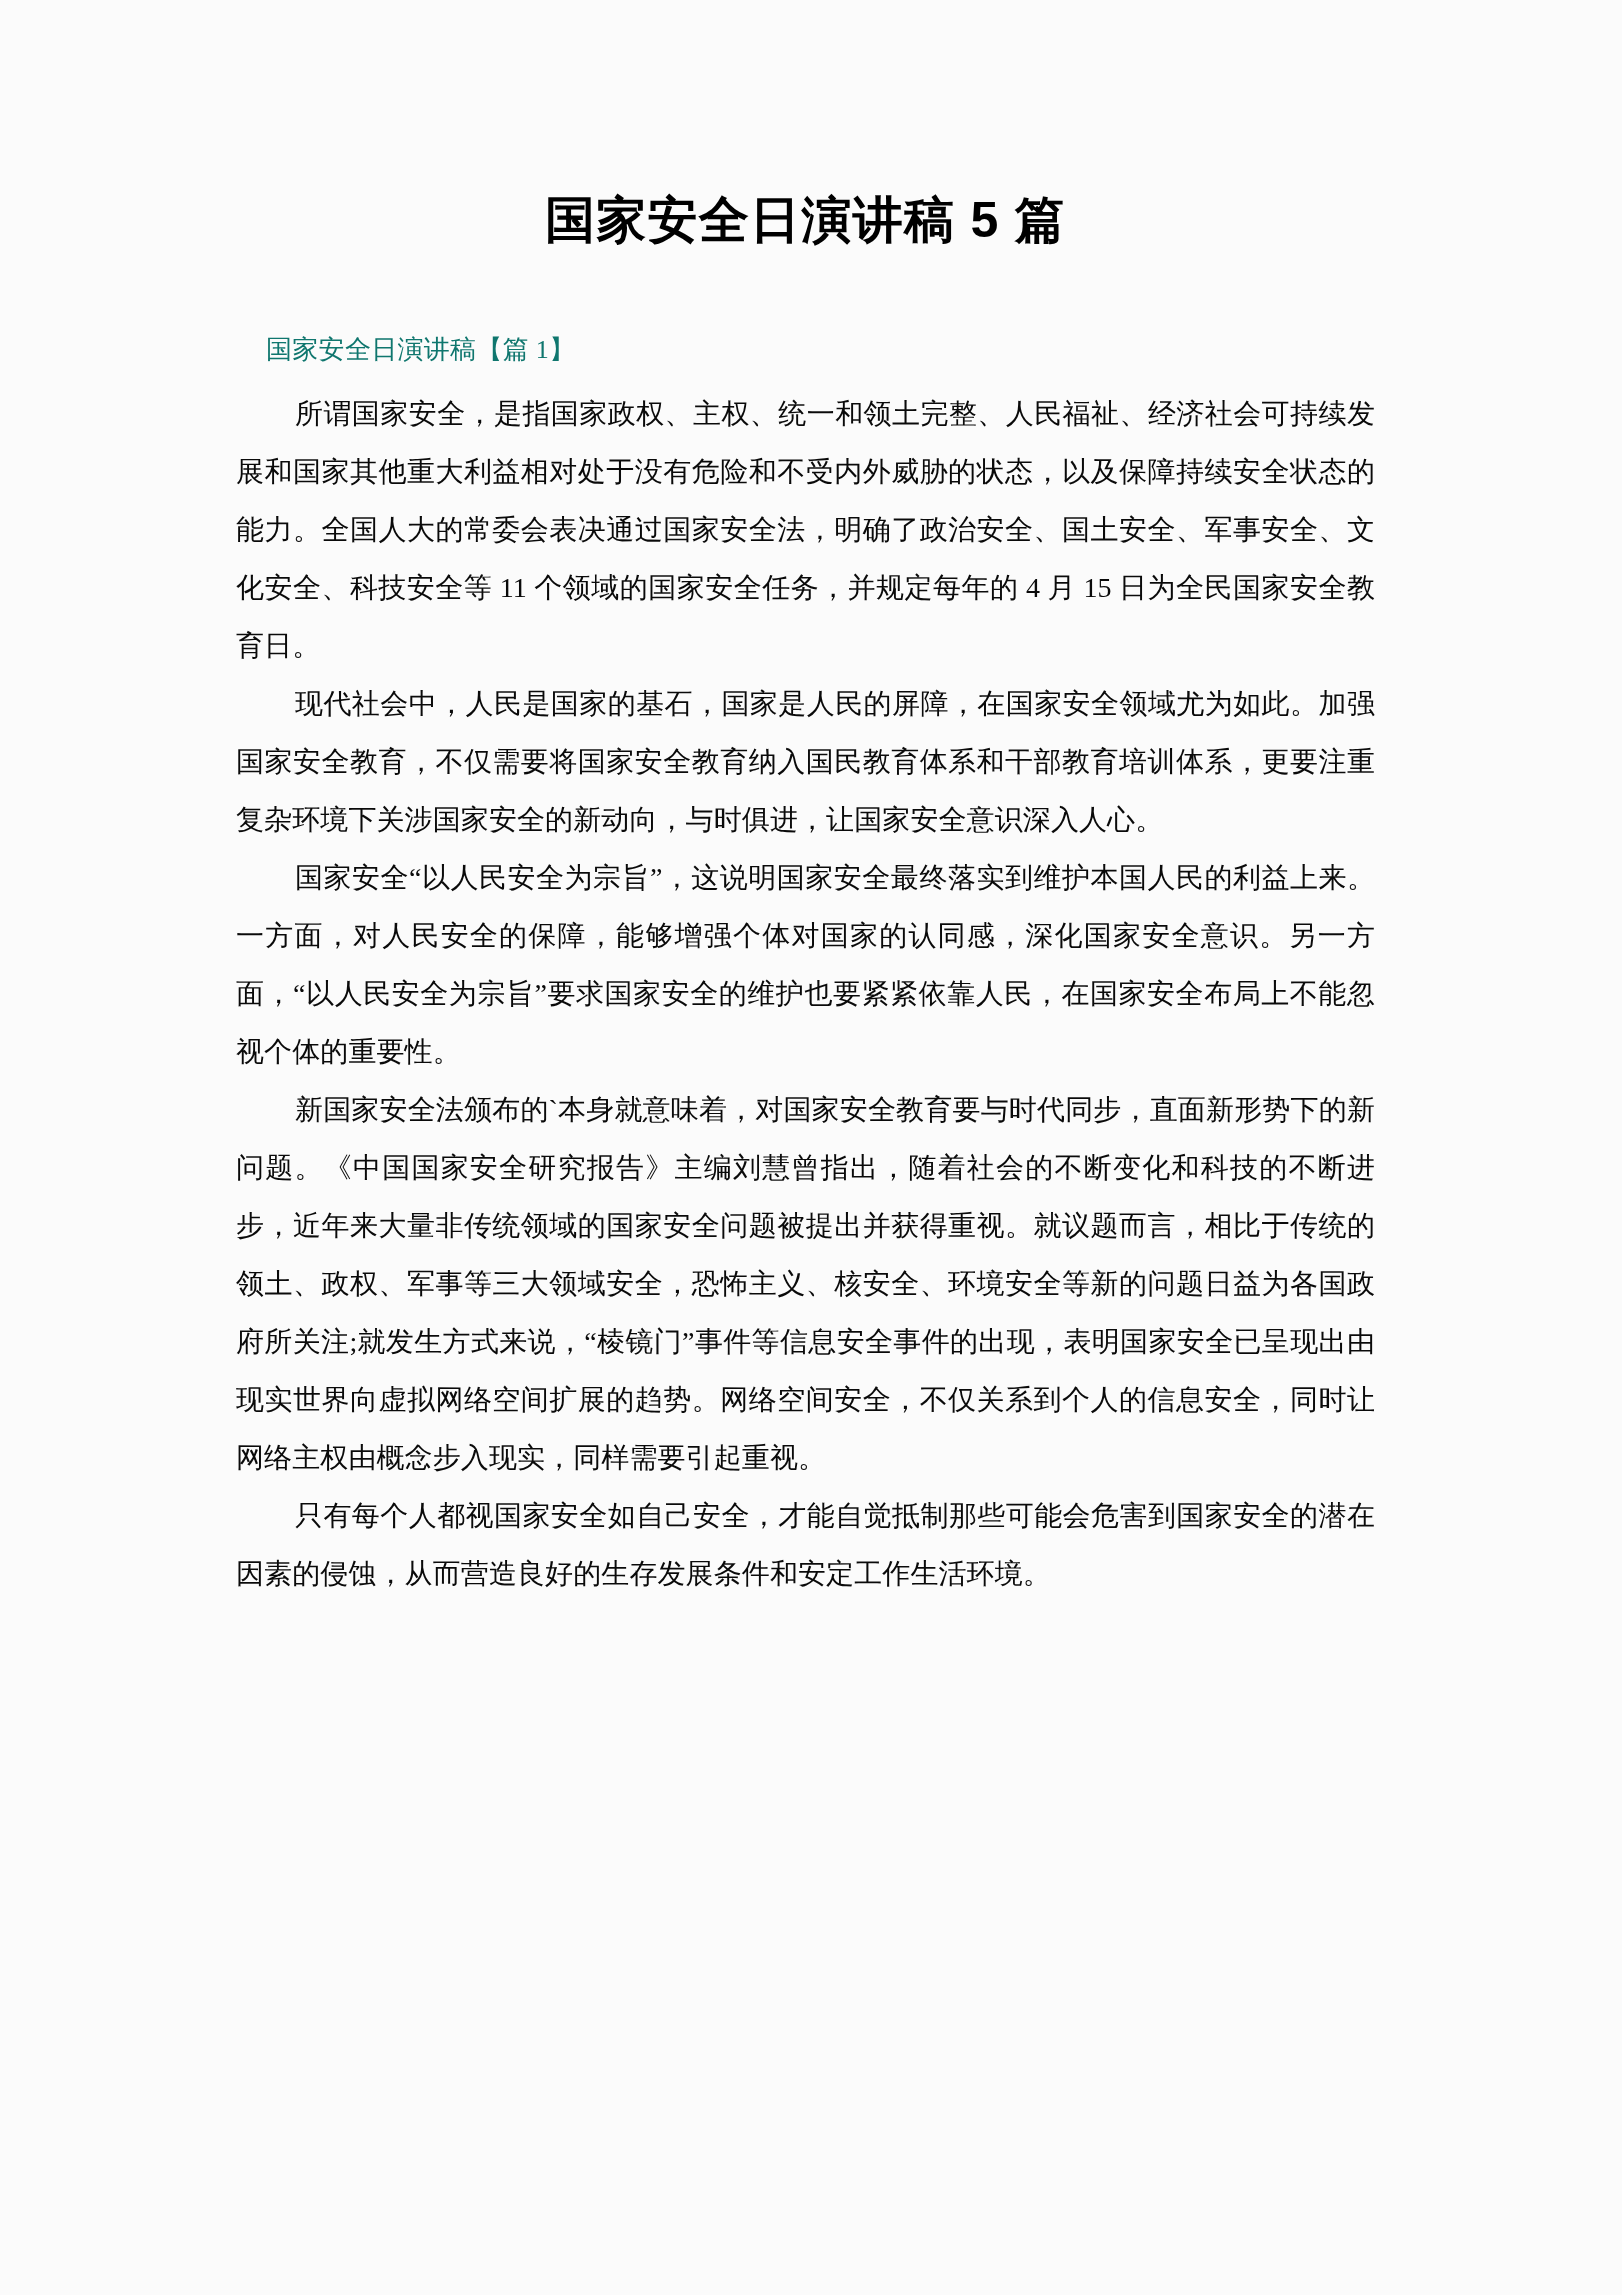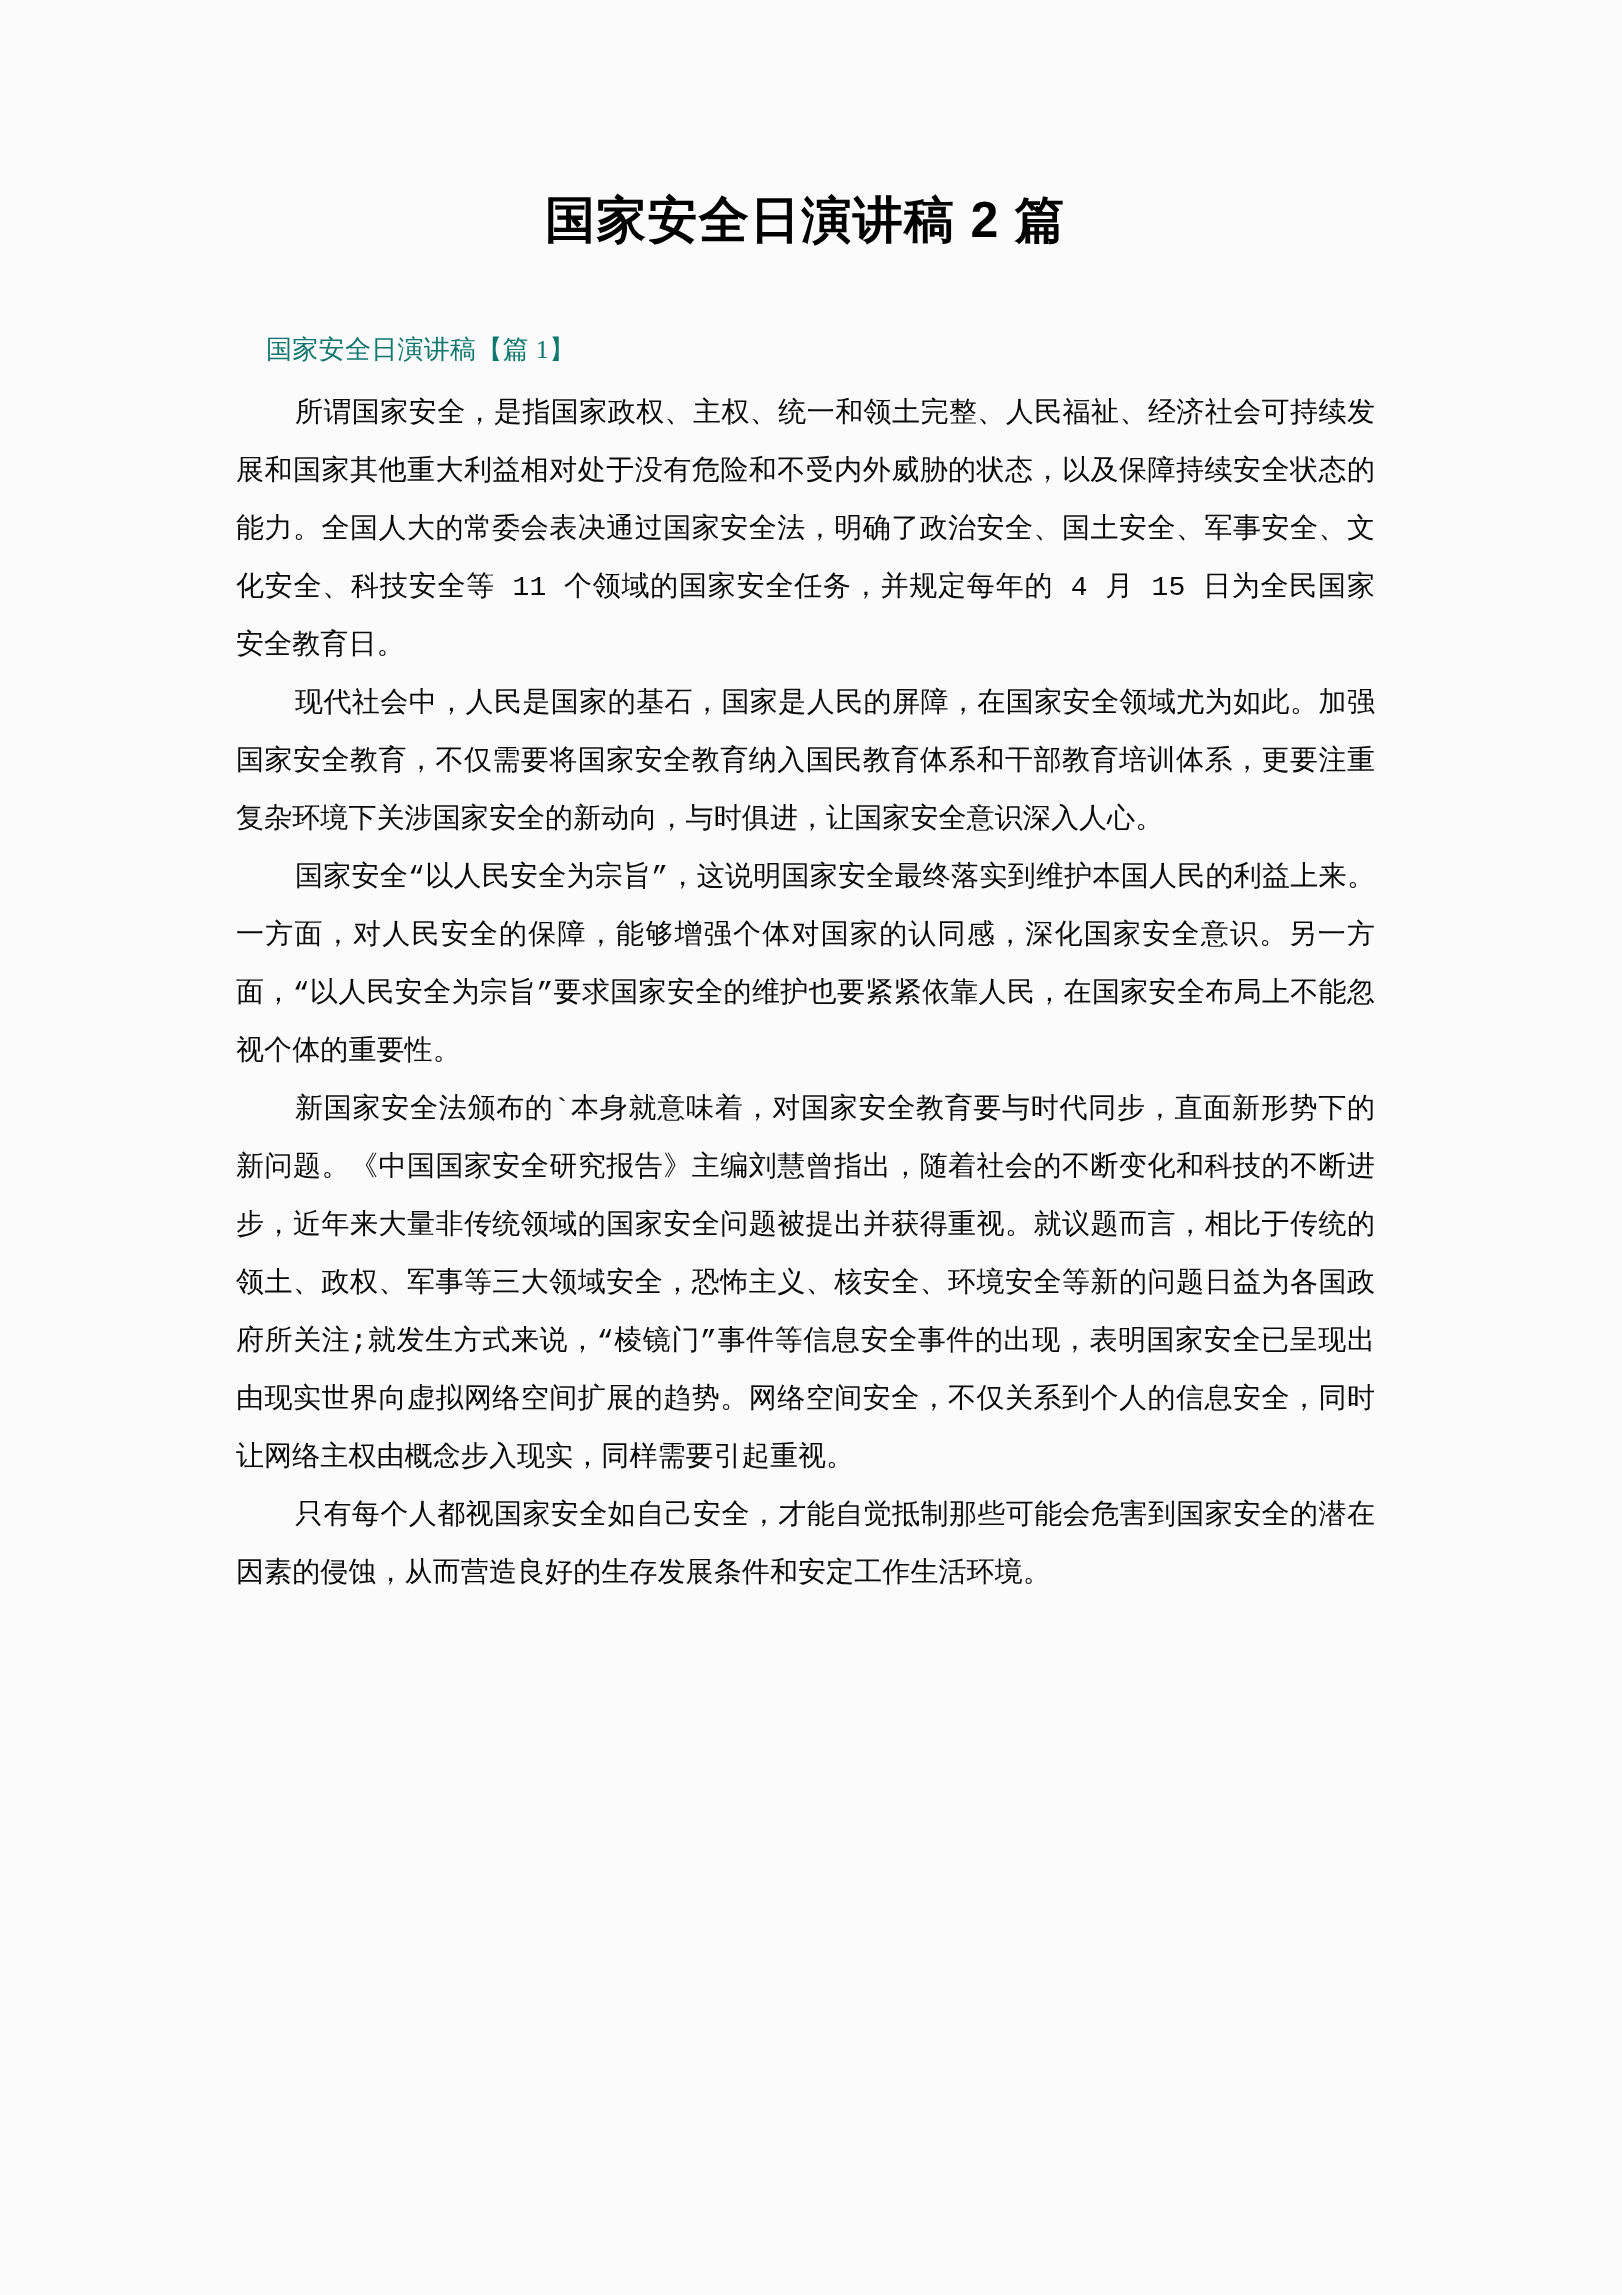--- a/index.html
+++ b/index.html
@@ -36,42 +36,42 @@
     font-family: "Liberation Serif", "DejaVu Serif", serif;
     font-size: 26px;
     line-height: 1.25;
     color: #0f766e;
     margin: 0;
     padding-top: 84px;
     padding-left: 30px;
     letter-spacing: 0.3px;
   }
   .body-par {
-    font-family: Liberation Mono, monospace;
+    font-family: Liberation Serif, serif;
     font-size: 28px;
     line-height: 58px;
     color: #0a0a0a;
     margin: 0;
     text-align: justify;
     text-justify: inter-character;
     text-indent: 59px;
     letter-spacing: 0.1px;
     word-break: break-all;
   }
   .par-first {
     padding-top: 18.3px;
   }
 </style>
 </head>
 <body>
 
 <div class="page">
   <div class="content">
 
-    <h1 class="doc-title">国家安全日演讲稿 2 篇</h1>
+    <h1 class="doc-title">国家安全日演讲稿 5 篇</h1>
 
     <p class="subtitle">国家安全日演讲稿【篇 1】</p>
 
     <p class="body-par par-first">所谓国家安全，是指国家政权、主权、统一和领土完整、人民福祉、经济社会可持续发展和国家其他重大利益相对处于没有危险和不受内外威胁的状态，以及保障持续安全状态的能力。全国人大的常委会表决通过国家安全法，明确了政治安全、国土安全、军事安全、文化安全、科技安全等 11 个领域的国家安全任务，并规定每年的 4 月 15 日为全民国家安全教育日。</p>
 
     <p class="body-par">现代社会中，人民是国家的基石，国家是人民的屏障，在国家安全领域尤为如此。加强国家安全教育，不仅需要将国家安全教育纳入国民教育体系和干部教育培训体系，更要注重复杂环境下关涉国家安全的新动向，与时俱进，让国家安全意识深入人心。</p>
 
     <p class="body-par">国家安全“以人民安全为宗旨”，这说明国家安全最终落实到维护本国人民的利益上来。一方面，对人民安全的保障，能够增强个体对国家的认同感，深化国家安全意识。另一方面，“以人民安全为宗旨”要求国家安全的维护也要紧紧依靠人民，在国家安全布局上不能忽视个体的重要性。</p>
 
     <p class="body-par">新国家安全法颁布的`本身就意味着，对国家安全教育要与时代同步，直面新形势下的新问题。《中国国家安全研究报告》主编刘慧曾指出，随着社会的不断变化和科技的不断进步，近年来大量非传统领域的国家安全问题被提出并获得重视。就议题而言，相比于传统的领土、政权、军事等三大领域安全，恐怖主义、核安全、环境安全等新的问题日益为各国政府所关注;就发生方式来说，“棱镜门”事件等信息安全事件的出现，表明国家安全已呈现出由现实世界向虚拟网络空间扩展的趋势。网络空间安全，不仅关系到个人的信息安全，同时让网络主权由概念步入现实，同样需要引起重视。</p>

